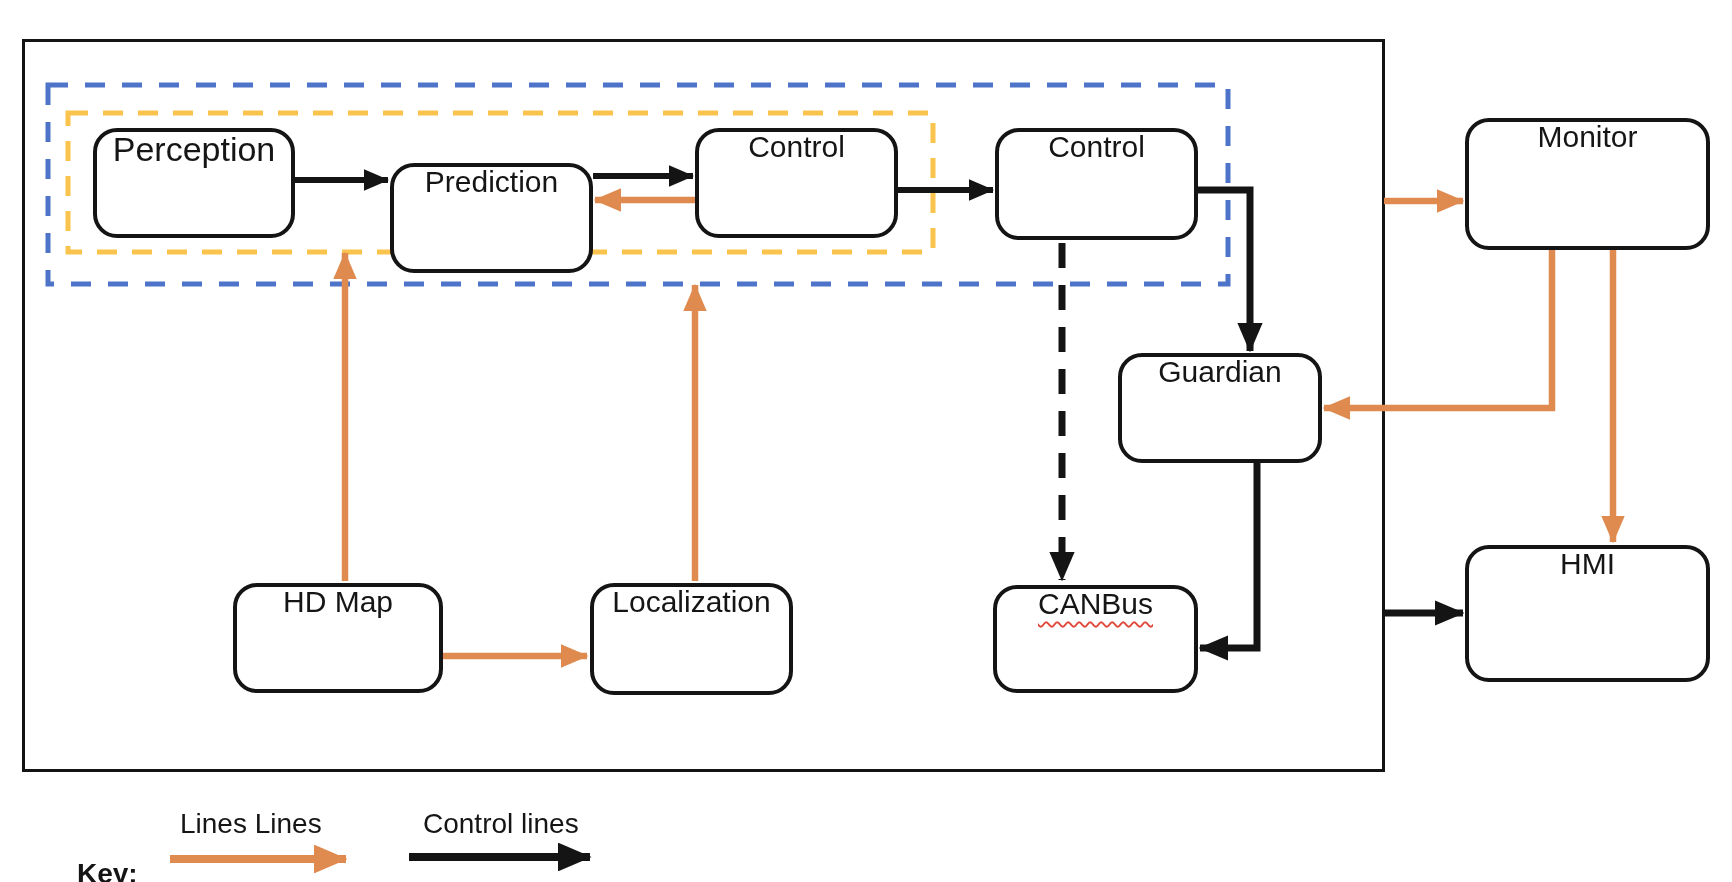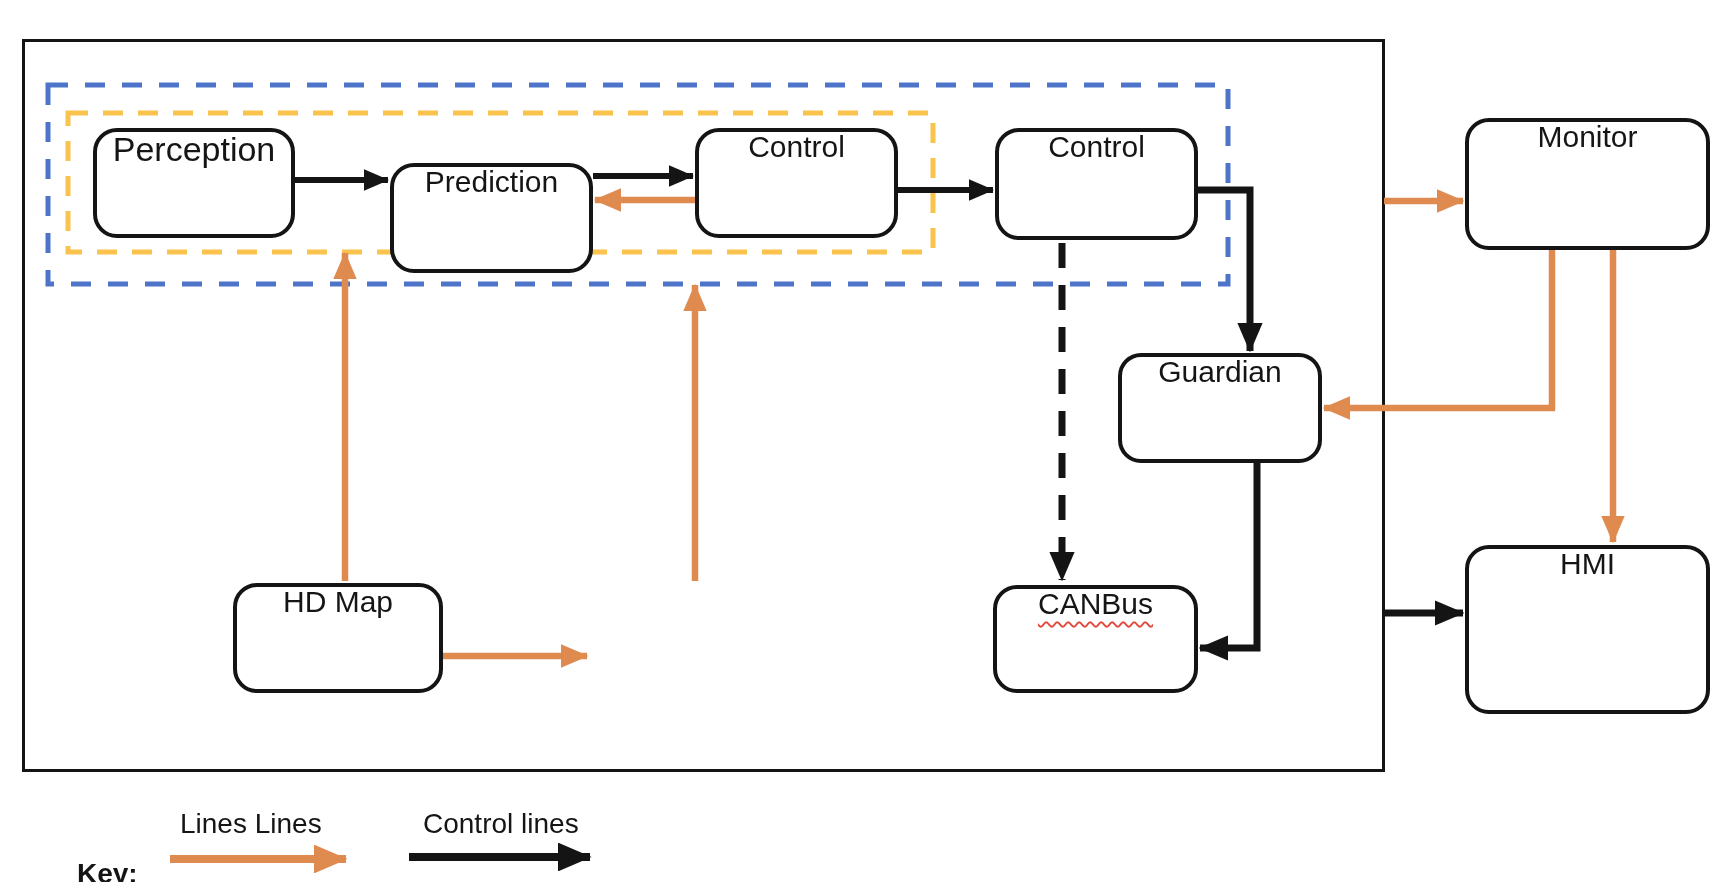--- a/index.html
+++ b/index.html
@@ -72,33 +72,36 @@
   </div>
   <div class="node" style="left:390px;top:128px;width:203px;height:110px;margin-top:35px;">
     <span>Prediction</span>
   </div>
   <div class="node" style="left:695px;top:128px;width:203px;height:110px;">
     <span>Control</span>
   </div>
   <div class="node" style="left:995px;top:128px;width:203px;height:112px;">
     <span>Control</span>
   </div>
-  <div class="node" style="left:1118px;top:353px;width:204px;height:110px;border-radius:23px;">
+  <div class="node" style="left:1118px;top:353px;width:204px;height:110px;">
     <span>Guardian</span>
   </div>
   <div class="node" style="left:233px;top:583px;width:210px;height:110px;">
     <span>HD Map</span>
+  </div>
+  <div class="node" style="left:590px;top:583px;width:203px;height:112px;">
+    <span>Localization</span>
   </div>
   <div class="node" style="left:993px;top:585px;width:205px;height:108px;">
     <span class="squiggle">CANBus</span>
   </div>
   <div class="node" style="left:1465px;top:118px;width:245px;height:132px;">
     <span>Monitor</span>
   </div>
-  <div class="node" style="left:1465px;top:545px;width:245px;height:169px;">
+  <div class="node" style="left:1465px;top:545px;width:245px;height:137px;">
     <span>HMI</span>
   </div>
 
   <span class="legend-text" style="left:77px;top:858px;font-weight:bold;">Key:</span>
   <span class="legend-text" style="left:180px;top:808px;">Lines Lines</span>
   <span class="legend-text" style="left:423px;top:808px;">Control lines</span>
 
 </div>
 
 </body></html>

